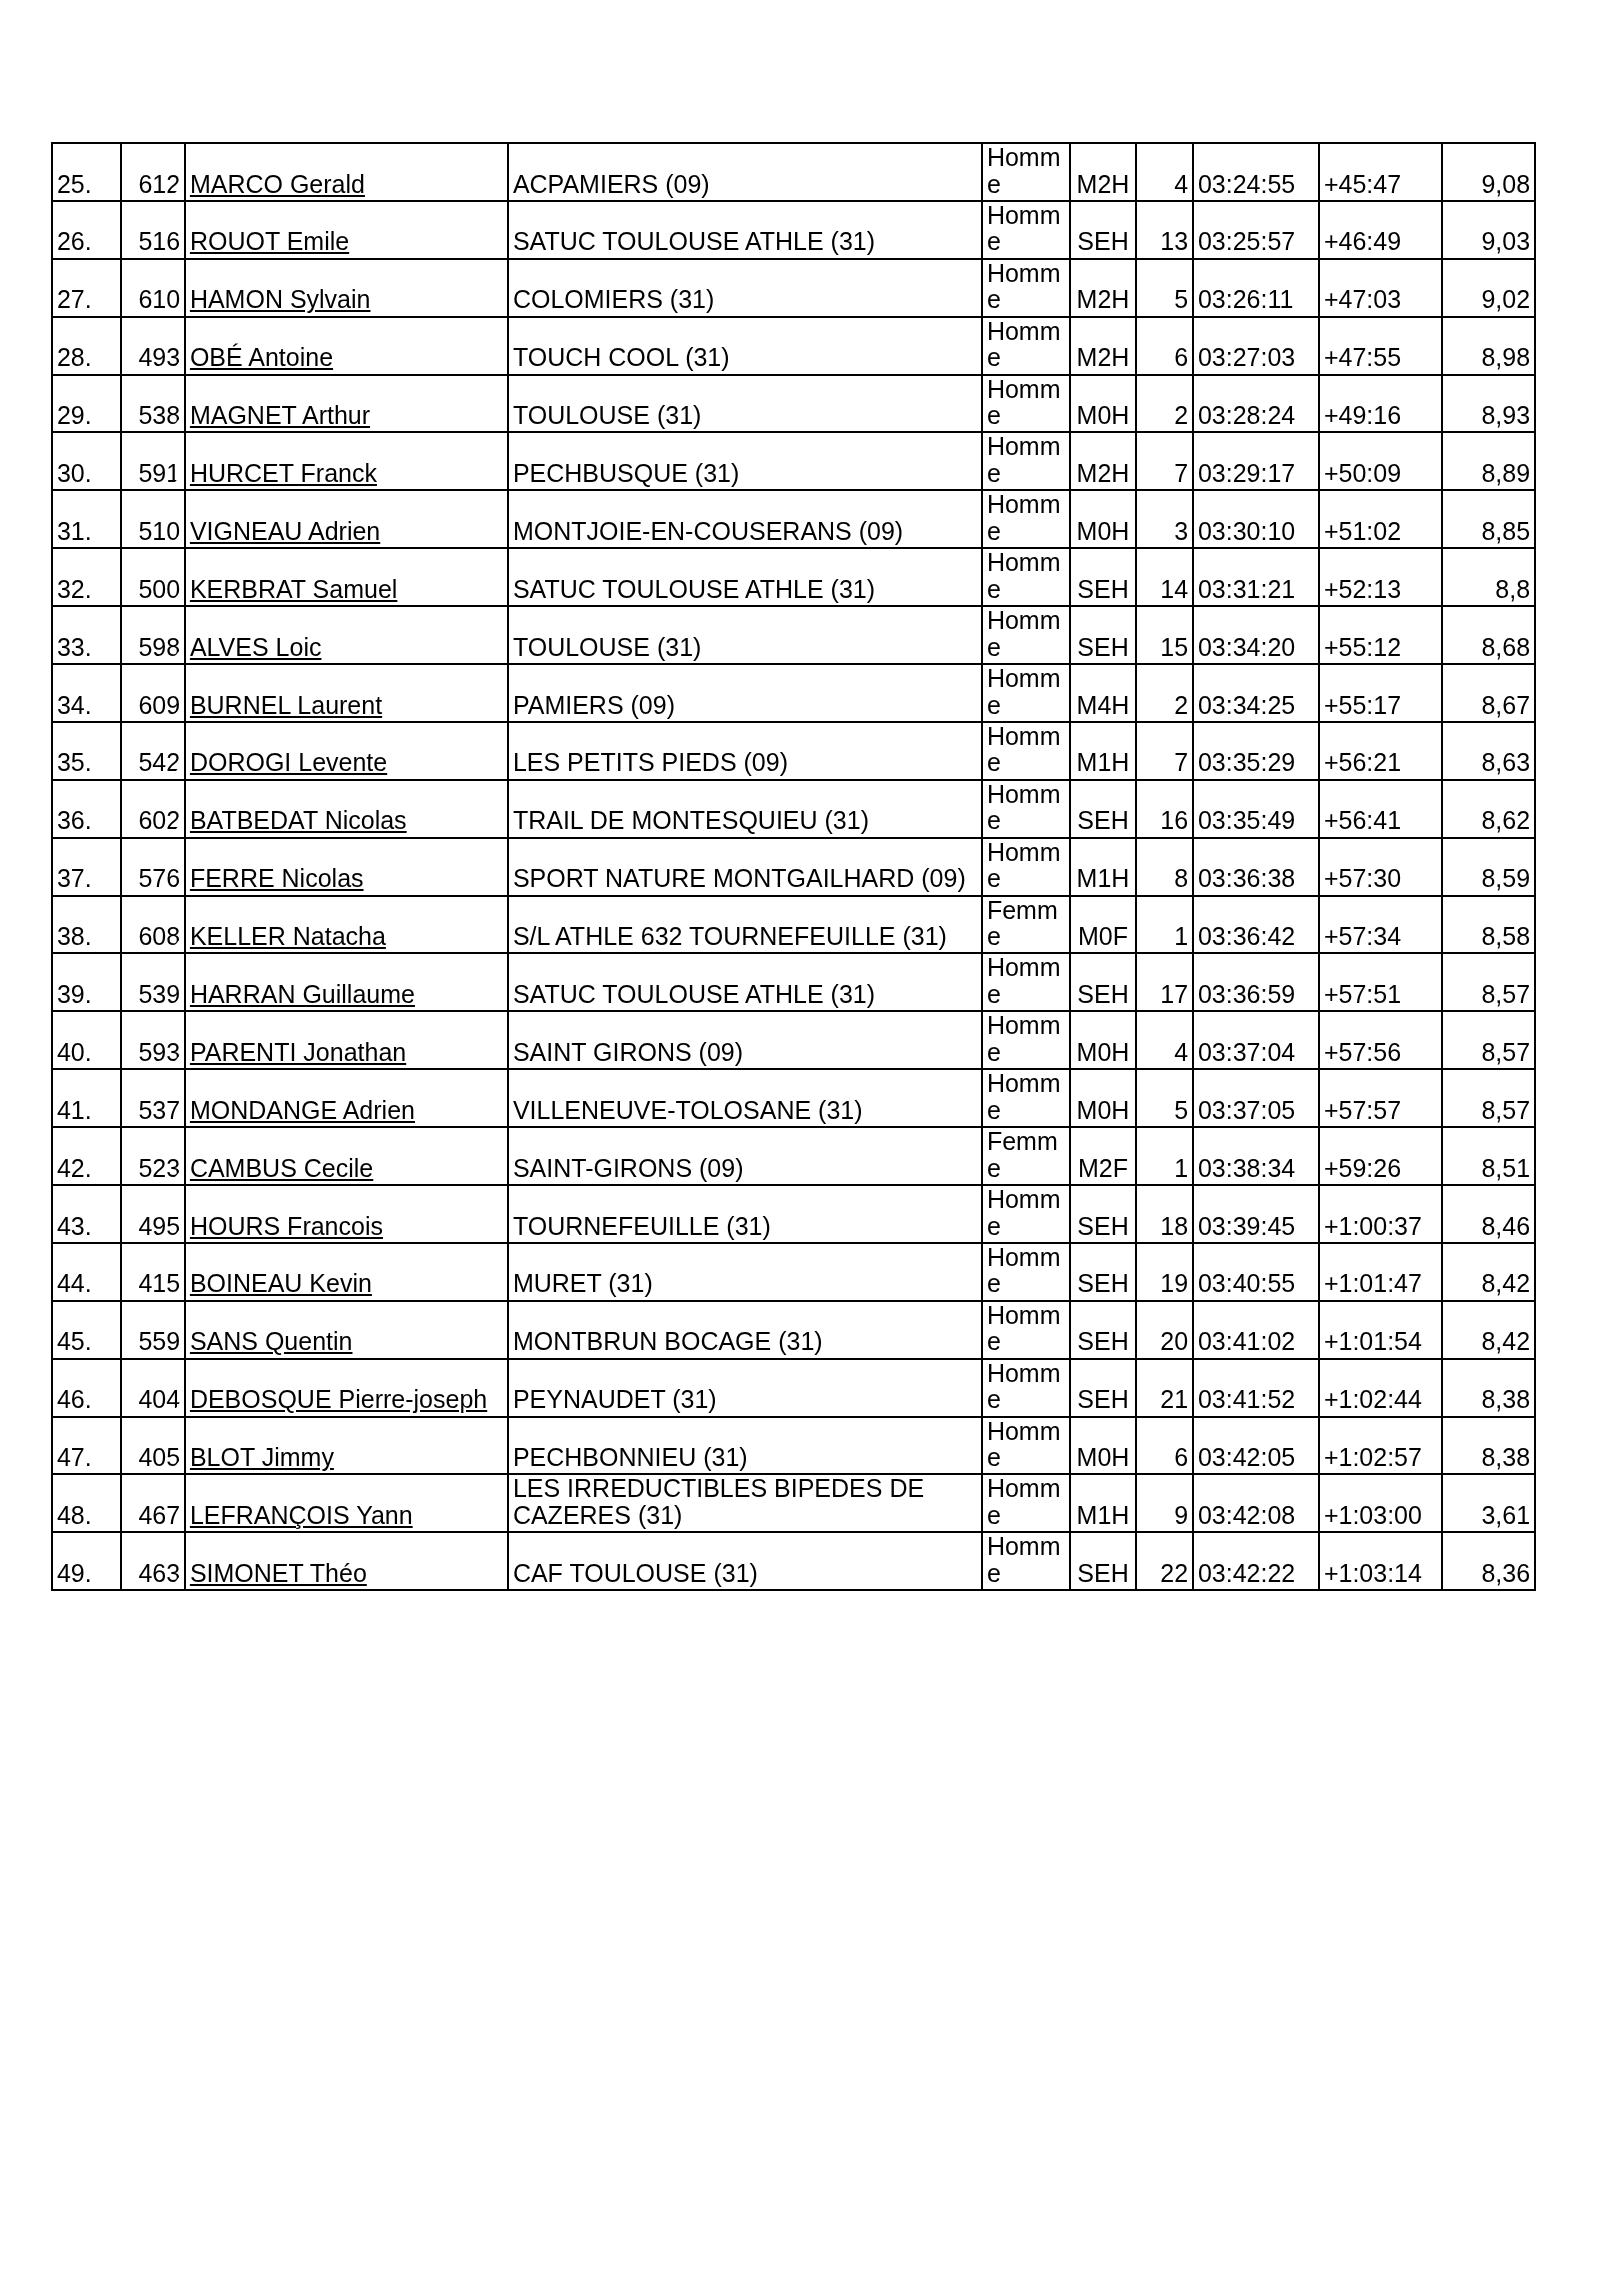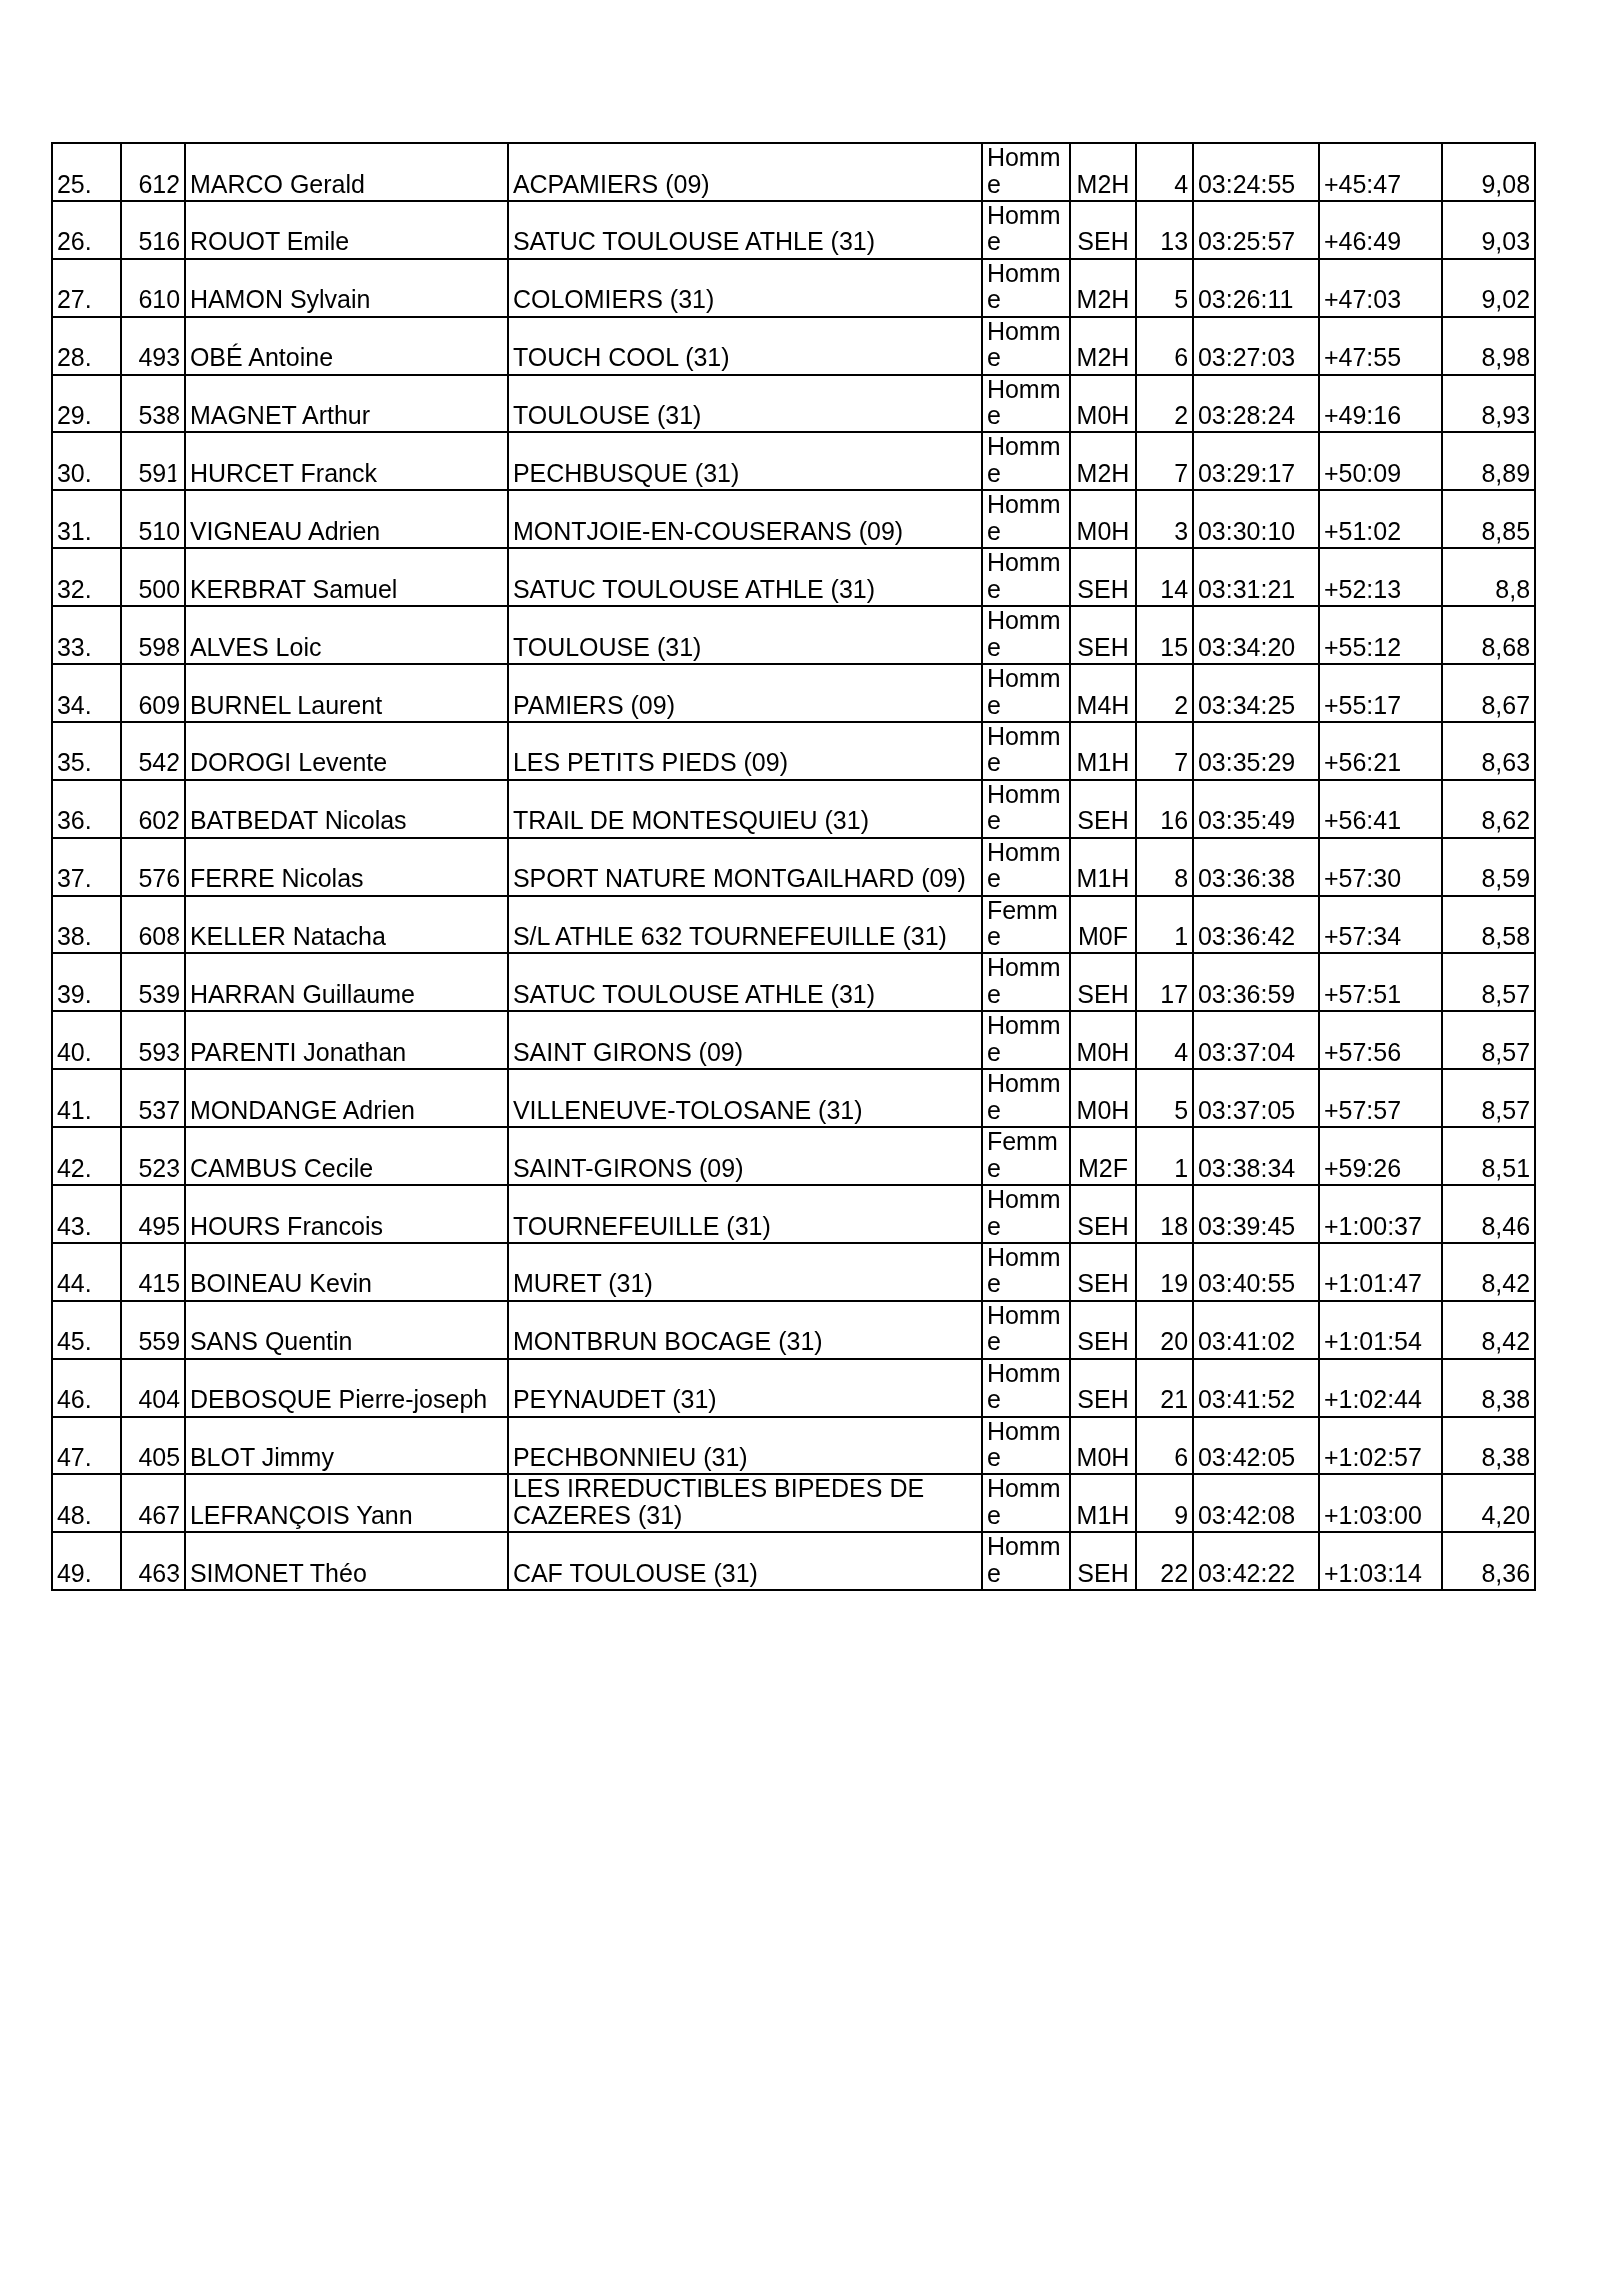--- a/index.html
+++ b/index.html
@@ -39,21 +39,21 @@
     padding: 0px 3.9px 2.9px 3.9px;
     vertical-align: bottom;
     height: 47px;
     box-sizing: border-box;
     word-break: break-word;
     overflow: hidden;
   }
   
   .c-rank   { width: 69px;  text-align: left;  }
   .c-bib    { width: 64px;  text-align: right; border-radius: 26px; }
-  .c-name   { width: 323px; text-align: left;  }
+  .c-name   { width: 323px; text-align: left; text-decoration: underline;  }
   .c-club   { width: 474px; text-align: left; margin-top: 28px;  }
   .c-sex    { width: 88px;  text-align: left;  }
   .c-cat    { width: 66px;  text-align: center;  }
   .c-catrk  { width: 57px;  text-align: right; }
   .c-time   { width: 126px; text-align: left;  }
   .c-gap    { width: 123px; text-align: left;  }
   .c-speed  { width: 93px;  text-align: right; }
 </style>
 </head>
 <body>
@@ -340,21 +340,21 @@
         <tr>
           <td class="c-rank">48.</td>
           <td class="c-bib">467</td>
           <td class="c-name">LEFRANÇOIS Yann</td>
           <td class="c-club">LES IRREDUCTIBLES BIPEDES DE CAZERES (31)</td>
           <td class="c-sex">Homme</td>
           <td class="c-cat">M1H</td>
           <td class="c-catrk">9</td>
           <td class="c-time">03:42:08</td>
           <td class="c-gap">+1:03:00</td>
-          <td class="c-speed">4,20</td>
+          <td class="c-speed">3,61</td>
         </tr>
         <tr>
           <td class="c-rank">49.</td>
           <td class="c-bib">463</td>
           <td class="c-name">SIMONET Théo</td>
           <td class="c-club">CAF TOULOUSE (31)</td>
           <td class="c-sex">Homme</td>
           <td class="c-cat">SEH</td>
           <td class="c-catrk">22</td>
           <td class="c-time">03:42:22</td>

